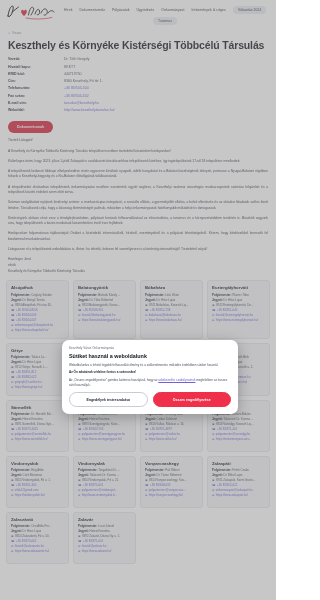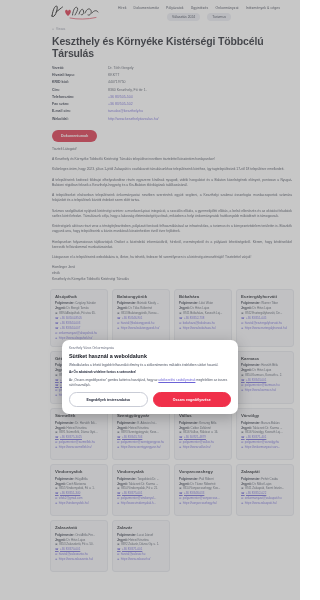--- a/index.html
+++ b/index.html
@@ -5,24 +5,23 @@
 <style>
   * { box-sizing: border-box; margin: 0; padding: 0; }
   html, body {
     width: 300px; height: 600px;
     font-family: "Liberation Sans", sans-serif;
     background: #ffffff;
     overflow: hidden;
   }
   #page {
     position: relative;
-    width: 300px; height: 600px;
+    width: 276px; height: 600px;
     overflow: hidden;
     background: #ffffff;
-    padding-left: 44px;
   }
   
   #backdrop {
     position: absolute; inset: 0;
     background: rgba(130,130,130,0.45);
     z-index: 50;
   }
   
   .topbar {
     display: flex; align-items: flex-start;

